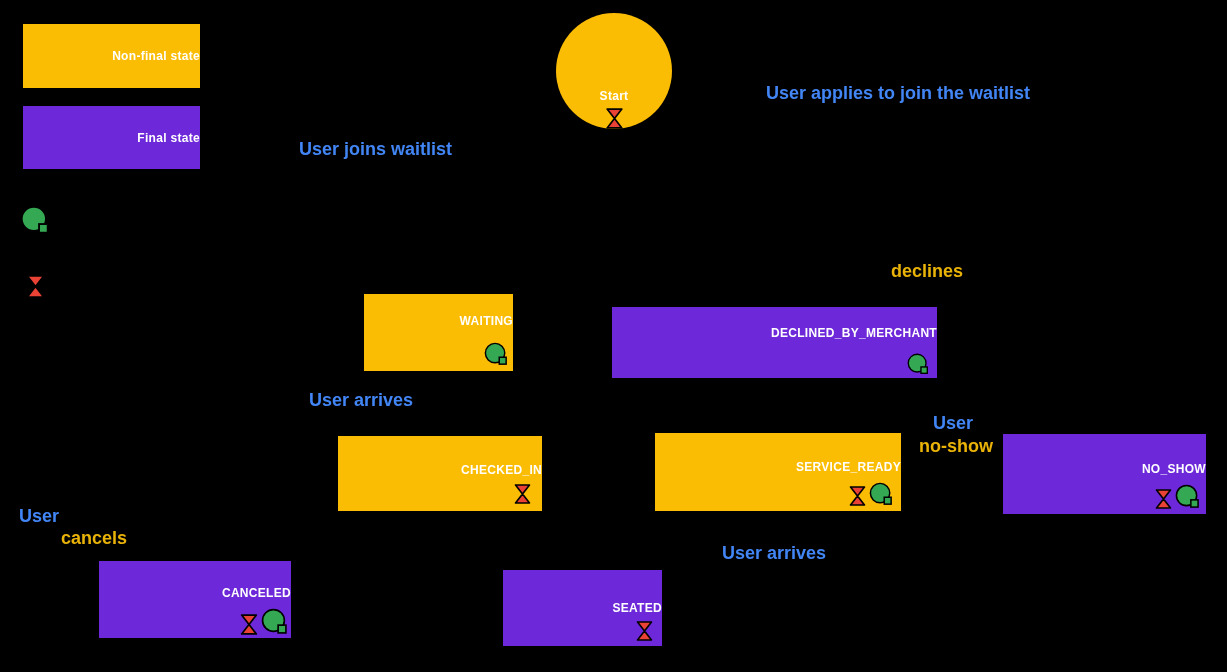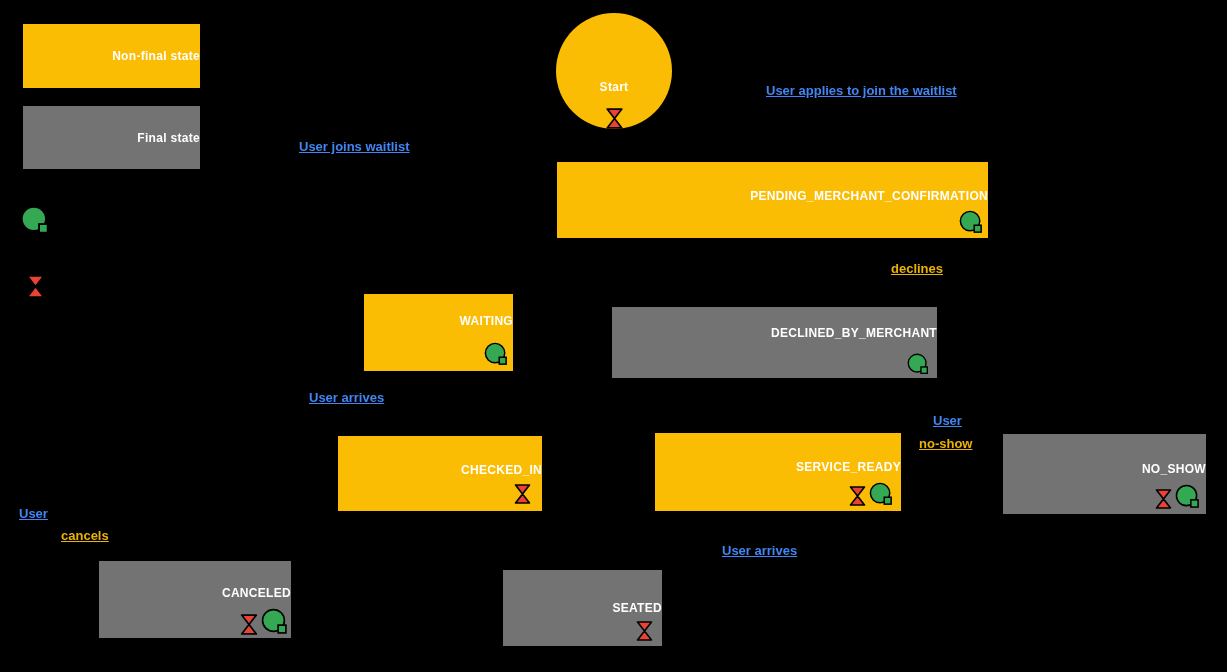--- a/index.html
+++ b/index.html
@@ -1,27 +1,27 @@
 <!DOCTYPE html>
 <html><head>
 <meta charset="utf-8">
 <style>
   html,body{margin:0;padding:0;background:#000;}
   .stage{position:relative;width:1227px;height:672px;background:#000;overflow:hidden;
          font-family:"Liberation Sans",sans-serif;font-weight:bold;}
   .box{position:absolute;display:flex;align-items:center;justify-content:flex-end;
        color:#fff;font-size:12px;letter-spacing:0.3px;}
   .yellow{background:#FBBC04;}
-  .blue{background:#737373;}
-  .circle{border-radius:50%;flex-direction:column;gap:14px;padding-top:6px;box-sizing:border-box;}
+  .blue{background:#6d28d9;}
+  .circle{border-radius:50%;flex-direction:column;gap:5px;padding-top:6px;box-sizing:border-box;}
   .ellipse{border-radius:50%;text-align:center;line-height:21px;}
   .ellipse .box-label{width:100px;}
   .box-label{text-align:center;}
   .icons{position:absolute;display:flex;align-items:flex-end;gap:3px;}
-  .lbl{position:absolute;font-size:13px;white-space:nowrap;text-decoration:underline;}
+  .lbl{position:absolute;font-size:18px;white-space:nowrap;}
   .t-blue{color:#4285F4;}
   .t-red{color:#eab308;}
   svg{display:block;}
 </style>
 </head>
 <body>
 
 <div class="stage">
 
   <div class="box yellow" style="left:23px;top:24px;width:177px;height:64px">
@@ -49,29 +49,20 @@
   <div class="lbl t-blue" style="left:766px;top:83px">User applies to join the waitlist</div>
   <div class="lbl t-blue" style="left:299px;top:139px">User joins waitlist</div>
   <div class="lbl t-red" style="left:891px;top:261px">declines</div>
   <div class="lbl t-blue" style="left:309px;top:390px">User arrives</div>
   <div class="lbl t-blue" style="left:19px;top:506px">User</div>
   <div class="lbl t-red" style="left:61px;top:528px">cancels</div>
   <div class="lbl t-blue" style="left:933px;top:413px">User</div>
   <div class="lbl t-red" style="left:919px;top:436px">no-show</div>
   <div class="lbl t-blue" style="left:722px;top:543px">User arrives</div>
 
-  <div class="box yellow" style="left:557px;top:162px;width:431px;height:76px">
-    <span class="box-label" style="margin-bottom:8px">PENDING_MERCHANT_CONFIRMATION</span>
-    <div class="icons" style="right:5px;bottom:4px">
-      <svg width="24" height="24" viewBox="0 0 26 26">
-        <circle cx="12" cy="12" r="10.5" fill="#34A853" stroke="#000" stroke-width="1.6"></circle>
-        <rect x="16.5" y="16.5" width="7.5" height="7.5" fill="#34A853" stroke="#000" stroke-width="1.6"></rect>
-      </svg>
-    </div>
-  </div>
 
   <div class="box yellow" style="left:364px;top:294px;width:149px;height:77px">
     <span class="box-label" style="margin-bottom:24px">WAITING</span>
     <div class="icons" style="right:5px;bottom:5px">
       <svg width="24" height="24" viewBox="0 0 26 26">
         <circle cx="12" cy="12" r="10.5" fill="#34A853" stroke="#000" stroke-width="1.6"></circle>
         <rect x="16.5" y="16.5" width="7.5" height="7.5" fill="#34A853" stroke="#000" stroke-width="1.6"></rect>
       </svg>
     </div>
   </div>

